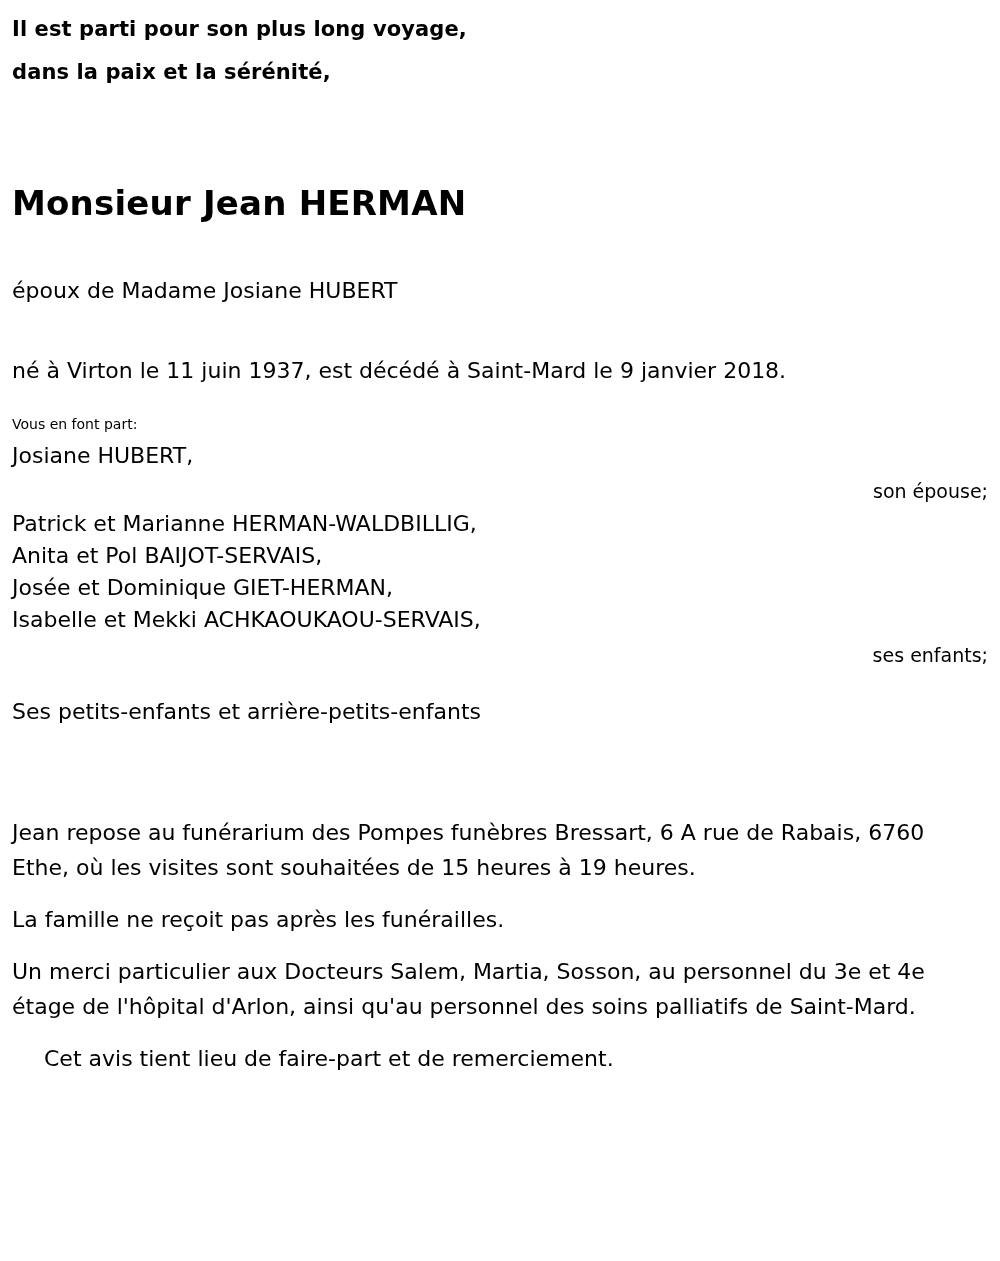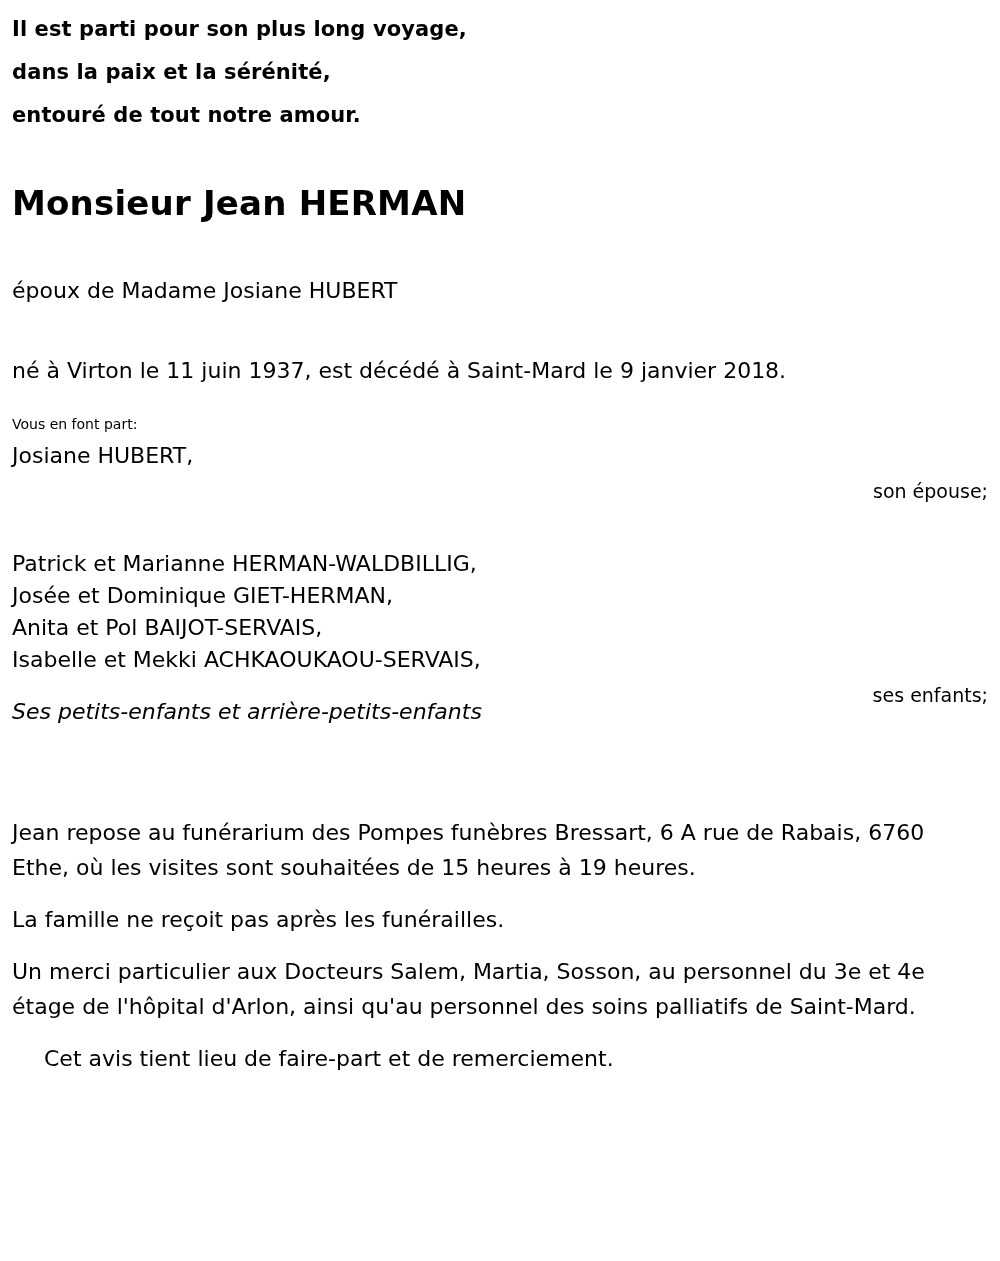--- a/index.html
+++ b/index.html
@@ -81,21 +81,21 @@
     white-space: nowrap;
   }
 
   
   .survivor-block {
     position: absolute;
     left: 12px;
     width: 976px;
   }
   .survivor-block.spouse-group { top: 440px; }
-  .survivor-block.children-group { top: 508px; margin-top: 40px; }
+  .survivor-block.children-group { top: 508px; }
 
   .survivor-name {
     font-size: 22px;
     line-height: 32px;
     white-space: nowrap;
   }
   .relation-label {
     font-size: 19px;
     line-height: 30px;
     text-align: right;
@@ -106,21 +106,20 @@
 
   
   .other-relatives {
     position: absolute;
     left: 12px;
     top: 695px;
     width: 960px;
   }
   .other-relatives .survivor-name {
     line-height: 34px;
-    font-style: italic;
   }
 
   
   .paragraphs {
     position: absolute;
     left: 12px;
     top: 815px;
     width: 952px;
   }
   .para {
@@ -132,40 +131,39 @@
   .para:last-child { margin-bottom: 0; margin-left: 32px; }
 </style>
 </head>
 <body>
 
 <div class="page">
 
   <div class="verse">
     <div class="verse-line">Il est parti pour son plus long voyage,</div>
     <div class="verse-line">dans la paix et la sérénité,</div>
-    <div class="verse-line">entouré de tout notre amour.</div>
   </div>
 
   <div class="deceased-name">Monsieur Jean HERMAN</div>
 
   <div class="spouse-of">époux de Madame Josiane HUBERT</div>
 
   <div class="birth-death">né à Virton le 11 juin 1937, est décédé à Saint-Mard le 9 janvier 2018.</div>
 
   <div class="announce-intro">Vous en font part:</div>
 
   <div class="survivor-block spouse-group">
     <div class="survivor-name">Josiane HUBERT,</div>
     <div class="relation-label">son épouse;</div>
   </div>
 
   <div class="survivor-block children-group">
     <div class="survivor-name">Patrick et Marianne HERMAN-WALDBILLIG,</div>
+    <div class="survivor-name">Anita et Pol BAIJOT-SERVAIS,</div>
     <div class="survivor-name">Josée et Dominique GIET-HERMAN,</div>
-    <div class="survivor-name">Anita et Pol BAIJOT-SERVAIS,</div>
     <div class="survivor-name">Isabelle et Mekki ACHKAOUKAOU-SERVAIS,</div>
     <div class="relation-label">ses enfants;</div>
   </div>
 
   <div class="other-relatives">
     <div class="survivor-name">Ses petits-enfants et arrière-petits-enfants</div>
   </div>
 
   <div class="paragraphs">
     <p class="para">Jean repose au funérarium des Pompes funèbres Bressart, 6 A rue de Rabais, 6760 Ethe, où les visites sont souhaitées de 15 heures à 19 heures.</p>

